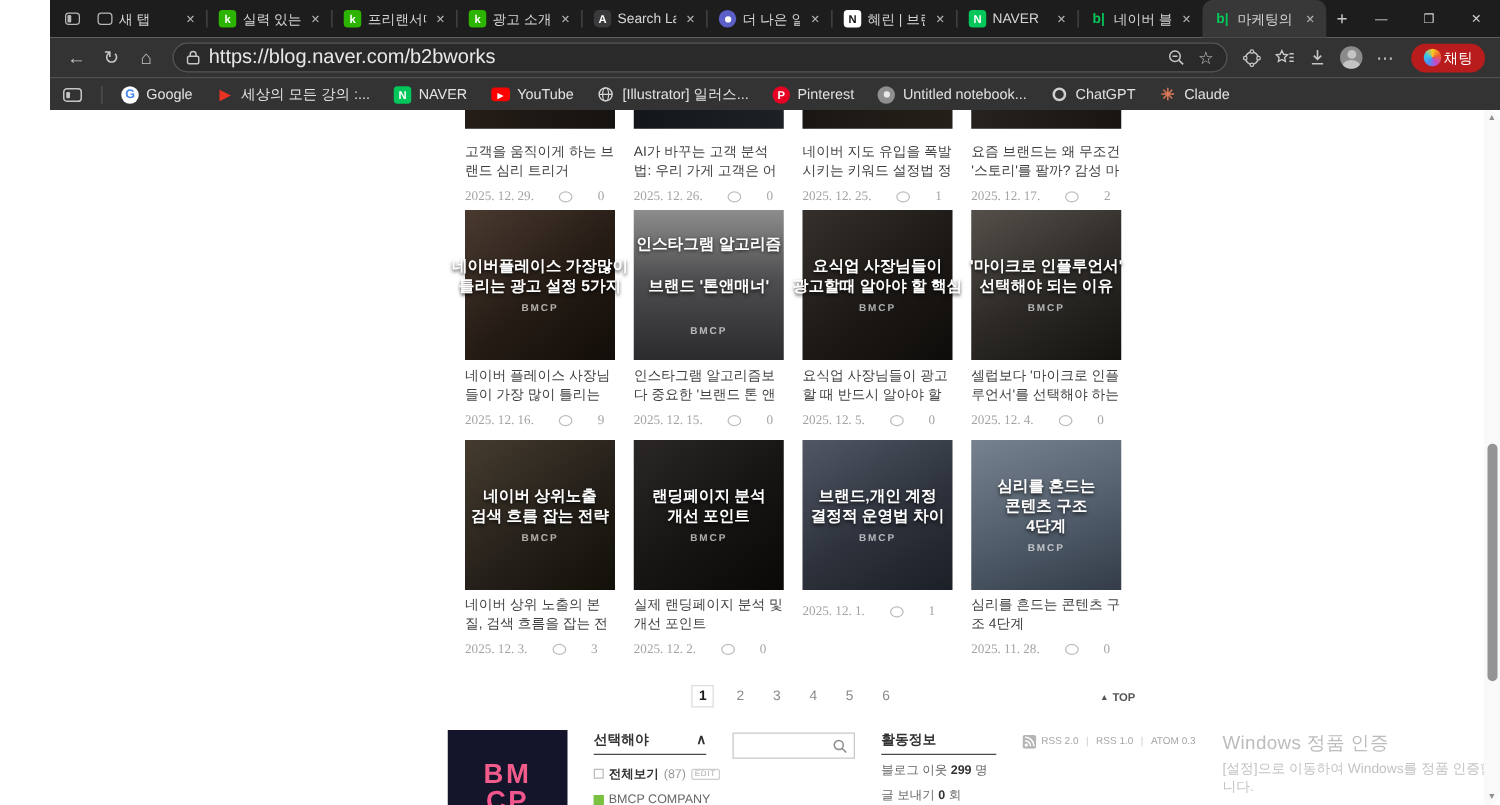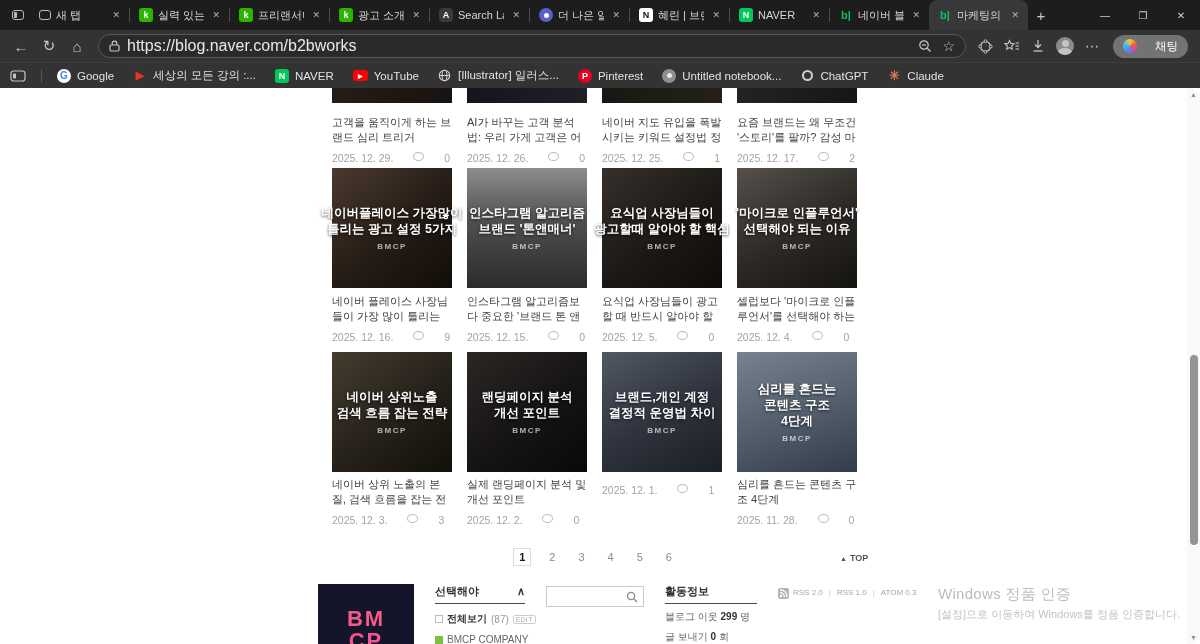--- a/index.html
+++ b/index.html
@@ -1,18 +1,18 @@
 <!DOCTYPE html>
 <html><head>
 <meta charset="utf-8">
 <style>
   * { box-sizing: border-box; margin: 0; padding: 0; }
   html,body { width:1200px; height:644px; overflow:hidden; }
   body { font-family:"Liberation Sans", sans-serif; background:#fff; }
-  .browser { width:1200px; height:644px; display:flex; flex-direction:column; }
+  .browser { width:1200px; height:644px; display:flex; flex-direction:column;padding-left:40px; }
 
   
   .tabstrip { height:30px; background:#1d1d1d; display:flex; align-items:center; color:#d6d6d6; padding-left:6px; }
   .tablist-btn { width:24px; height:22px; display:flex; align-items:center; justify-content:center; border-radius:4px; }
   .tablist-glyph { width:12px; height:10px; border:1.3px solid #b9b9b9; border-radius:3px; position:relative; }
   .tablist-glyph::after { content:""; position:absolute; left:1px; top:1px; width:3px; height:6px; background:#b9b9b9; border-radius:1px; }
   .tab { height:30px; width:99px; display:flex; align-items:center; gap:5px; padding:0 6px 0 9px; font-size:11px; position:relative; cursor:default; }
   .tab.active { background:#383838; border-radius:8px 8px 0 0; }
   .tab-sep { width:1px; height:14px; background:#4a4a4a; }
   .tab-title { flex:1; white-space:nowrap; overflow:hidden; }
@@ -36,21 +36,21 @@
   .addressbar { flex:1; height:24px; margin:0 6px; background:#2a2a2a; border:1px solid #565656; border-radius:13px; display:flex; align-items:center; padding:0 10px; gap:7px; min-width:0; }
   .url-text { color:#e8e8e8; font-size:16px; flex:1; white-space:nowrap; overflow:hidden; }
   .pill-icons { display:flex; align-items:center; gap:10px; }
   .tool-ic { display:flex; align-items:center; justify-content:center; color:#c6c6c6; }
   .star-glyph { font-size:14px; color:#c6c6c6; }
   .avatar { width:18px; height:18px; border-radius:50%; background:#8b8b8b; position:relative; overflow:hidden; }
   .avatar::before { content:""; position:absolute; top:3px; left:5.5px; width:7px; height:7px; border-radius:50%; background:#c4c4c4; }
   .avatar::after { content:""; position:absolute; top:11px; left:2px; width:14px; height:9px; border-radius:50%; background:#c4c4c4; }
   .right-icons { display:flex; align-items:center; gap:11px; padding:0 4px; }
   .more-glyph { font-size:14px; color:#c6c6c6; letter-spacing:1px; }
-  .copilot { height:23px; border-radius:12px; background:#737373; color:#fff; display:flex; align-items:center; gap:18px; padding:0 10px; font-size:11.5px; margin-left:2px; }
+  .copilot { height:23px; border-radius:12px; background:#b91c1c; color:#fff; display:flex; align-items:center; gap:2px; padding:0 10px; font-size:11.5px; margin-left:2px; }
   .copilot-logo { width:14px; height:14px; border-radius:50%; background:conic-gradient(#f9c823,#ef5e32,#c548cc,#4e8df5,#39c6e8,#f9c823); }
 
   
   .bookmarksbar { height:26px; background:#333333; display:flex; align-items:center; padding:0 10px; gap:19px; color:#e2e2e2; font-size:11.5px; border-top:1px solid #3c3c3c; }
   .bm { display:flex; align-items:center; gap:6px; white-space:nowrap; }
   .bm-sep { width:1px; height:14px; background:#555; margin:0 -4px; }
   .bicon { width:14px; height:14px; display:flex; align-items:center; justify-content:center; font-size:9px; font-weight:bold; border-radius:3px; }
   .bi-google { background:#fff; border-radius:50%; color:#4285F4; font-size:10px; }
   .bi-play { color:#e93323; font-size:11px; }
   .bi-naver { background:#03c75a; color:#fff; }
@@ -63,27 +63,27 @@
 
   
   .content { position:relative; flex:1; background:#ffffff; overflow:hidden;border-radius:11px; }
   .band { position:absolute; left:332px; display:grid; grid-template-columns:repeat(4,120px); column-gap:15px; }
   .strip { height:15px; }
   .s1 { background:linear-gradient(90deg,#241d18,#171310); }
   .s2 { background:linear-gradient(90deg,#13161a,#1d2126); }
   .s3 { background:linear-gradient(90deg,#1a1613,#242019); }
   .s4 { background:linear-gradient(90deg,#262220,#181513); }
   .cap-title { font-size:11px; color:#3f3f3f; line-height:15px; max-height:30px; overflow:hidden; cursor:pointer; }
-  .cap-meta { margin-top:7px; font-size:10.5px; color:#a3a3a3; display:flex; gap:20px; }
+  .cap-meta { margin-top:7px; font-size:10.5px; color:#a3a3a3; display:flex; align-items:center; gap:20px;font-family:Liberation Serif, serif; }
   .cmt { width:11px; height:9px; border:1px solid #bcbcbc; border-radius:50%; display:inline-block; }
   .thumb { width:120px; height:120px; display:flex; flex-direction:column; align-items:center; justify-content:center; text-align:center; cursor:pointer; padding:4px; }
   .thumb-line { color:#fff; font-weight:bold; font-size:12.5px; line-height:16px; text-shadow:0 1px 3px rgba(0,0,0,.75); white-space:nowrap; }
   .thumb-brand { color:rgba(255,255,255,.65); font-size:8px; margin-top:5px; letter-spacing:1.5px; font-weight:bold; }
   .t-r2-1 { background:linear-gradient(140deg,#4a3a30 0%,#241b14 55%,#120d09 100%); }
-  .t-r2-2 { background:linear-gradient(180deg,#8d8d8d 0%,#4f4f51 45%,#2b2b2e 100%); }
+  .t-r2-2 { background:linear-gradient(180deg,#8d8d8d 0%,#4f4f51 45%,#2b2b2e 100%);gap:18px; }
   .t-r2-3 { background:linear-gradient(140deg,#35302b 0%,#1c1815 55%,#0e0c0a 100%); }
   .t-r2-4 { background:linear-gradient(150deg,#55504a 0%,#2b2825 55%,#15130f 100%); }
   .t-r3-1 { background:linear-gradient(140deg,#453c2e 0%,#25201a 55%,#121008 100%); }
   .t-r3-2 { background:linear-gradient(140deg,#2a2725 0%,#161413 55%,#0a0908 100%); }
   .t-r3-3 { background:linear-gradient(150deg,#515764 0%,#2d323c 55%,#1b1f26 100%);text-align:center; }
   .t-r3-4 { background:linear-gradient(160deg,#77828f 0%,#515d6b 55%,#333c48 100%); }
 
   .pagination { position:absolute; left:332px; top:460px; width:526px; display:flex; justify-content:center; gap:13px; font-size:11px; color:#8a8a8a; align-items:center; }
   .page-num { padding:2px 5px; cursor:pointer; }
   .page-num.active { border:1px solid #dcdcdc; color:#1a1a1a; font-weight:bold; background:#fff; }

